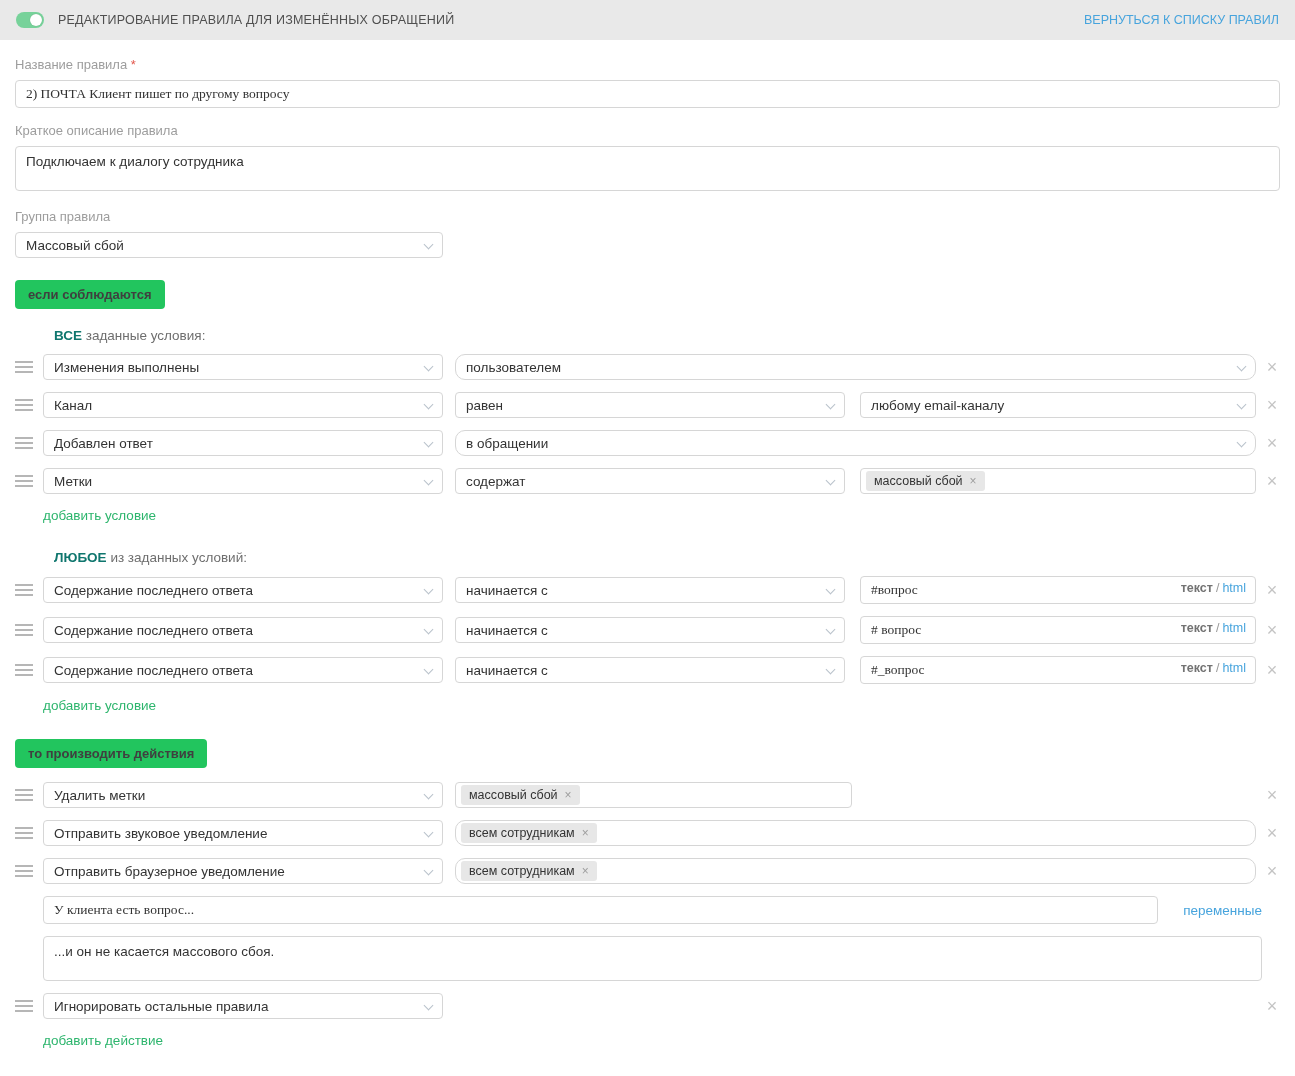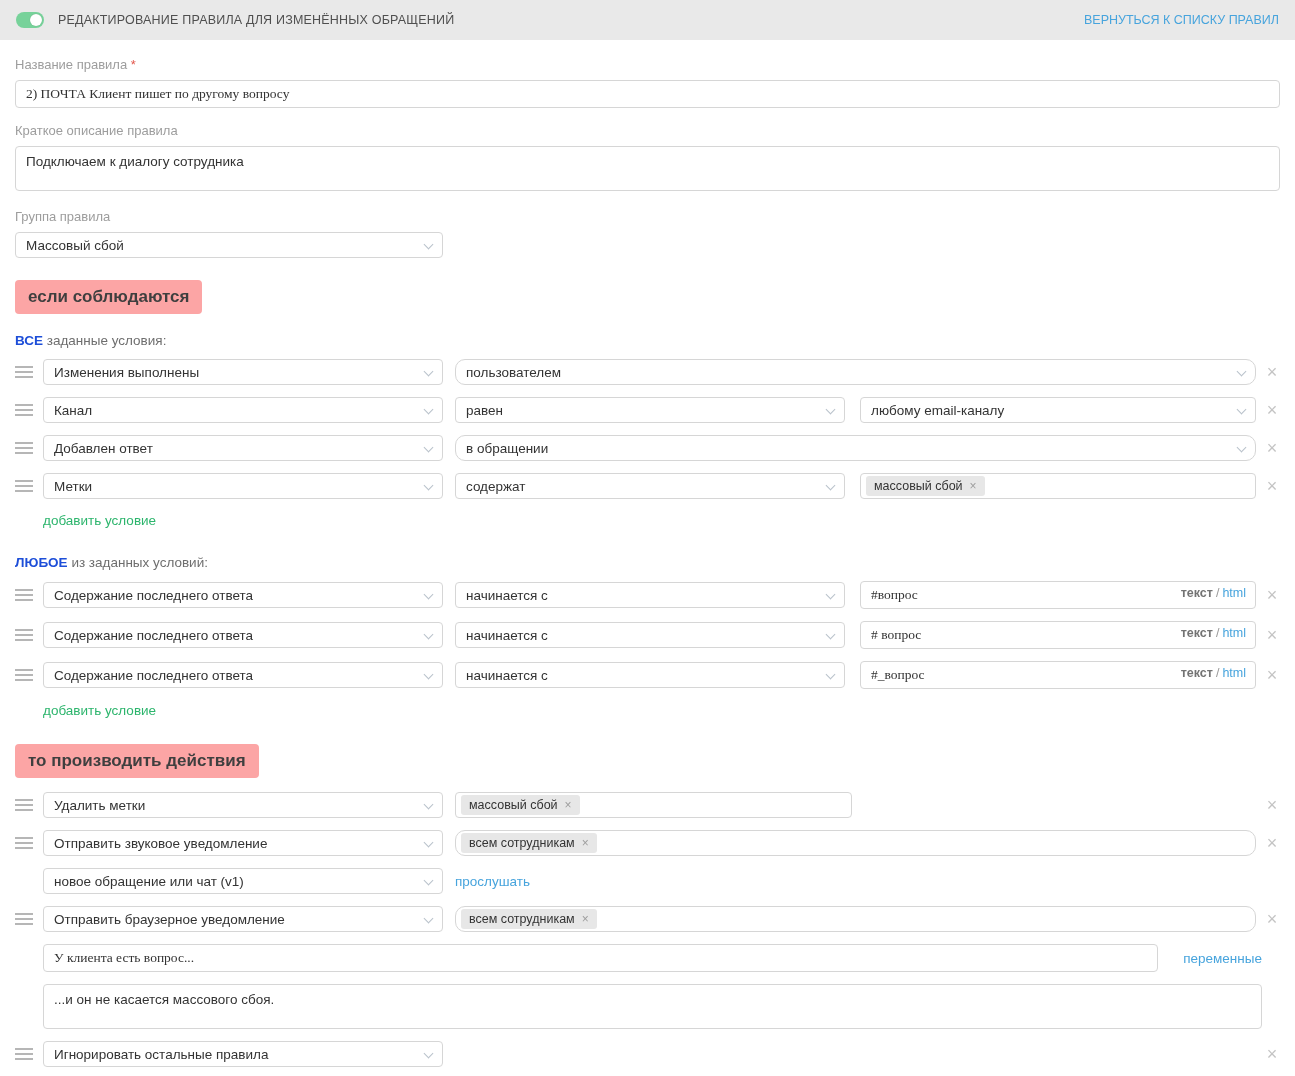--- a/index.html
+++ b/index.html
@@ -20,23 +20,23 @@
   .content { padding: 2px 15px 0; }
   .label { margin: 15px 0 8px; font-size: 13px; color: #9d9d9d; }
   .req { color: #e2574c; }
 
   .ctl { border: 1px solid #d6d6d6; border-radius: 4px; font-size: 13.5px; color: #333; background: #fff; }
   input.ctl { height: 28px; padding: 8px 10px; width: 100%; font-family: Liberation Serif, serif; }
   textarea.ctl { height: 45px; padding: 6px 10px; width: 100%; resize: none; font-family: inherit; line-height: 1.35; }
   .select { height: 26px; display: flex; align-items: center; padding: 0 26px 0 10px; position: relative; cursor: pointer; white-space: nowrap; overflow: hidden; }
   .chev { position: absolute; right: 10px; top: 8px; width: 7px; height: 7px; border-left: 1px solid #b9c2cb; border-bottom: 1px solid #b9c2cb; transform: rotate(-45deg); }
 
-  .badge { display: inline-block; background: #fca5a5; border-radius: 4px; padding: 7px 13px; font-weight: bold; font-size: 17px; color: #3f3f3f; margin-top: 22px; }
+  .badge { display: inline-block; background: #22c55e; border-radius: 4px; padding: 7px 13px; font-weight: bold; font-size: 13px; color: #3f3f3f; margin-top: 22px; }
   .sect { margin: 19px 0 11px; font-size: 13.5px; color: #6e6e6e; }
-  .sect b { color: #1d4ed8; }
+  .sect b { color: #0f766e; margin-left: 39px; }
 
   .row { display: flex; align-items: center; margin-bottom: 12px; }
   .drag { width: 18px; height: 12px; margin-right: 10px; flex-shrink: 0; cursor: grab;
     background: repeating-linear-gradient(to bottom, #b6b6b6 0, #b6b6b6 2px, transparent 2px, transparent 5px); }
   .c1 { width: 400px; flex-shrink: 0; margin-right: 12px; }
   .c2 { width: 390px; flex-shrink: 0; }
   .c3 { flex: 1; margin-left: 15px; }
   .wide { flex: 1; border-radius: 10px; }
   .xbtn { margin-left: 8px; width: 16px; text-align: center; color: #c4c4c4; font-size: 18px; line-height: 1; cursor: pointer; flex-shrink: 0; }
   .spacer { flex: 1; }
@@ -260,27 +260,20 @@
     <div class="ctl tagfield wide">
       <span class="chip">
         <span>всем сотрудникам</span>
         <span class="rm">×</span>
       </span>
     </div>
     <span class="xbtn">×</span>
   </div>
 
   
-  <div class="row subrow">
-    <div class="ctl select c1">
-      <span>новое обращение или чат (v1)</span>
-      <i class="chev"></i>
-    </div>
-    <span class="link-blue">прослушать</span>
-  </div>
 
   
   <div class="row">
     <span class="drag"></span>
     <div class="ctl select c1">
       <span>Отправить браузерное уведомление</span>
       <i class="chev"></i>
     </div>
     <div class="ctl tagfield wide">
       <span class="chip">

